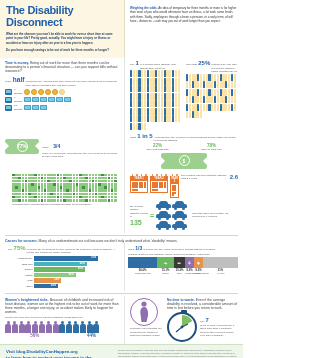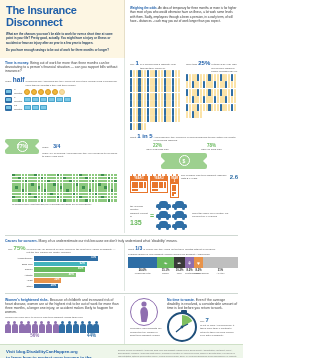--- a/index.html
+++ b/index.html
@@ -127,21 +127,21 @@
   .cta { font-size:4.3px; font-weight:bold; color:#1f5fa9; line-height:1.25; }
   .footer-right { flex:1; font-size:1.9px; color:#777; line-height:1.35; }
 </style>
 </head>
 <body>
 
 <div class="page">
 
   <div class="header">
     <div class="header-left">
-      <div class="title">The Insurance Disconnect</div>
+      <div class="title">The Disability Disconnect</div>
       <div class="intro">
         <p>What are the chances you won't be able to work for even a short time at some point in your life? Pretty good, actually. You might have a injury or illness or accident or have an injury after an year in a few year to happen.</p>
         <p>Do you have enough savings to be out of work for three months or longer?</p>
       </div>
     </div>
     <div class="header-right">
       <div class="sec-lead">
         <b>Weighing the odds.</b>
         <span>An idea of temporary for three months or more is far higher than most of you who would otherwise have an illness, a lot work some levels with them. Sadly, employees through a been a pension, in a early term, of will have - distances - cash may you out of work longer than you expect.</span>
       </div>

